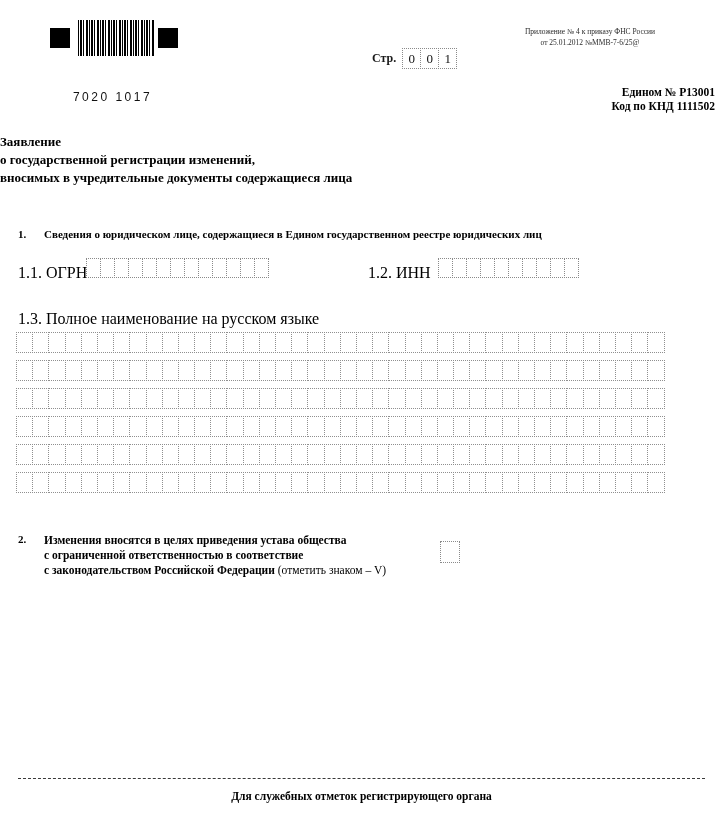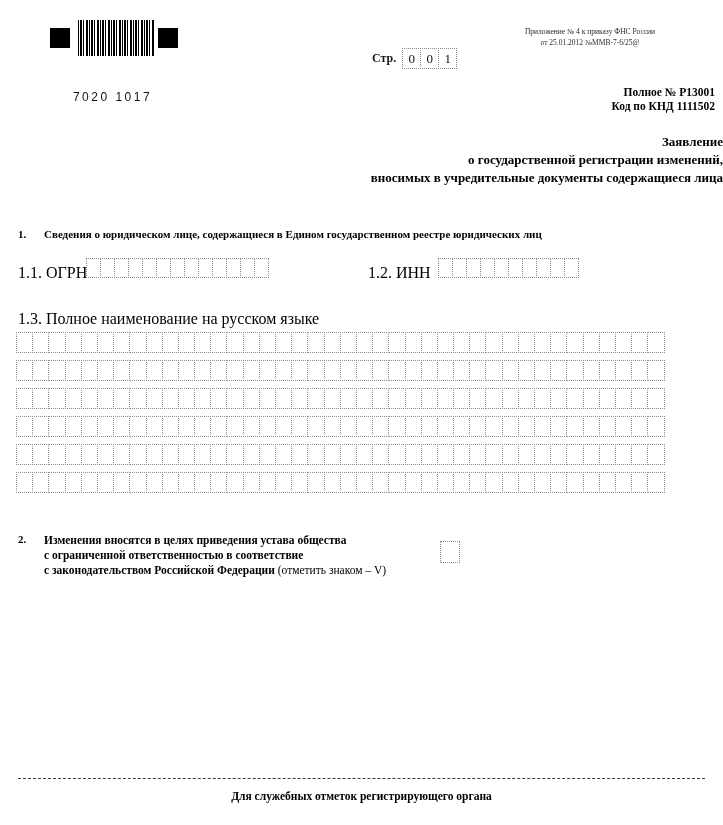--- a/index.html
+++ b/index.html
@@ -120,21 +120,21 @@
     font-size: 11.5px;
     line-height: 14px;
   }
 
   
   .title {
     position: absolute;
     left: 0;
     top: 133px;
     width: 723px;
-    text-align: right;
+    text-align: left;
     font-weight: bold;
     font-size: 13px;
     line-height: 18px;
   }
 
   
   .sec-num {
     position: absolute;
     font-weight: bold;
     font-size: 11px;
@@ -234,21 +234,21 @@
   <div class="page-no">
     <span class="page-no-label">Стр.</span>
     <span class="cellrow">
       <span class="cell">0</span>
       <span class="cell">0</span>
       <span class="cell">1</span>
     </span>
   </div>
 
   <div class="form-code">
-    <div>Полное № Р13001</div>
+    <div>Едином № Р13001</div>
     <div>Код по КНД 1111502</div>
   </div>
 
   <div class="title">
     <div>Заявление</div>
     <div>о государственной регистрации изменений,</div>
     <div>вносимых в учредительные документы  содержащиеся лица</div>
   </div>
 
   <div class="sec-num sec1-num">1.</div>

